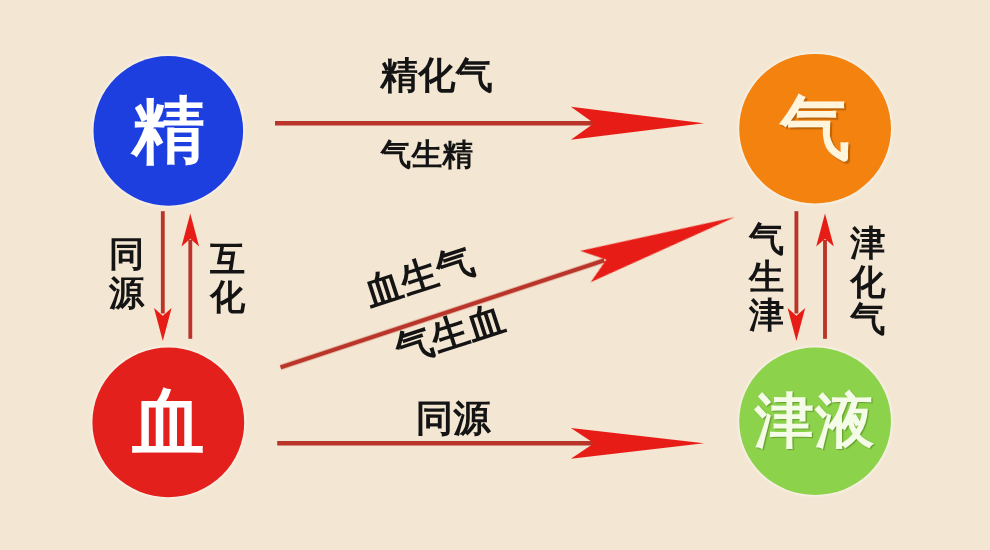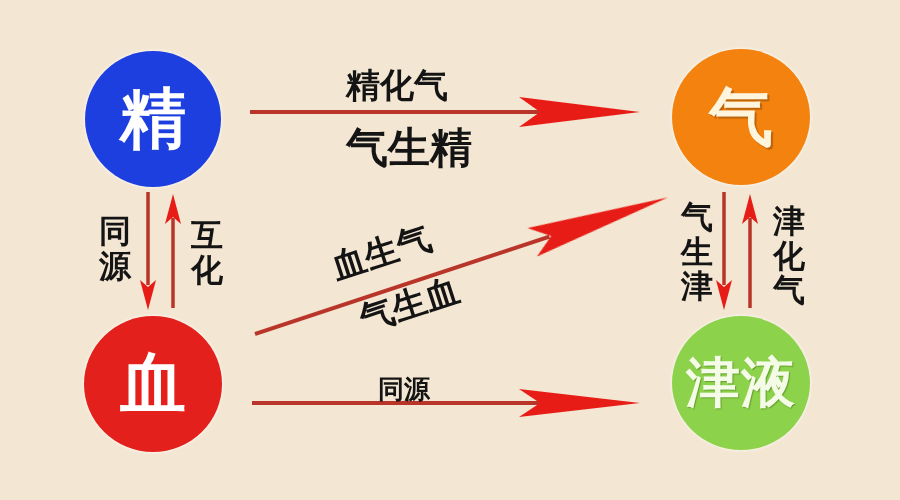--- a/index.html
+++ b/index.html
@@ -84,24 +84,24 @@
   </div>
 
   <div class="node" style="left:84px; top:316px; width:138px; height:136px; background:#E3201B;">
     <span class="node-text" style="font-size:66px; color:#FFFFFF;">血</span>
   </div>
 
   <div class="node" style="left:672px; top:316px; width:138px; height:134px; background:#8DD24B;">
     <span class="node-text" style="font-size:54px; color:#F4FBE6; text-shadow: 1px 1px 1px rgba(60,110,20,0.5); letter-spacing:1px;">津液</span>
   </div>
 
-  <span class="lbl" style="left:346px; top:68px; font-size:34px;">精化气</span>
-  <span class="lbl" style="left:346px; top:127px; font-size:42px;">气生精</span>
+  <span class="lbl" style="left:346px; top:52px; font-size:34px;">精化气</span>
+  <span class="lbl" style="left:346px; top:127px; font-size:28px;">气生精</span>
 
-  <span class="lbl" style="left:378px; top:376px; font-size:26px;">同源</span>
+  <span class="lbl" style="left:378px; top:364px; font-size:34px;">同源</span>
 
   <span class="lbl" style="left:338px; top:250px; font-size:34px; transform:rotate(-18deg); transform-origin:left bottom;">血生气</span>
   <span class="lbl" style="left:366px; top:302px; font-size:34px; transform:rotate(-18deg); transform-origin:left bottom;">气生血</span>
 
   <div class="vlbl" style="left:98px; top:214px;">
     <span>同</span>
     <span>源</span>
   </div>
   <div class="vlbl" style="left:190px; top:218px;">
     <span>互</span>

